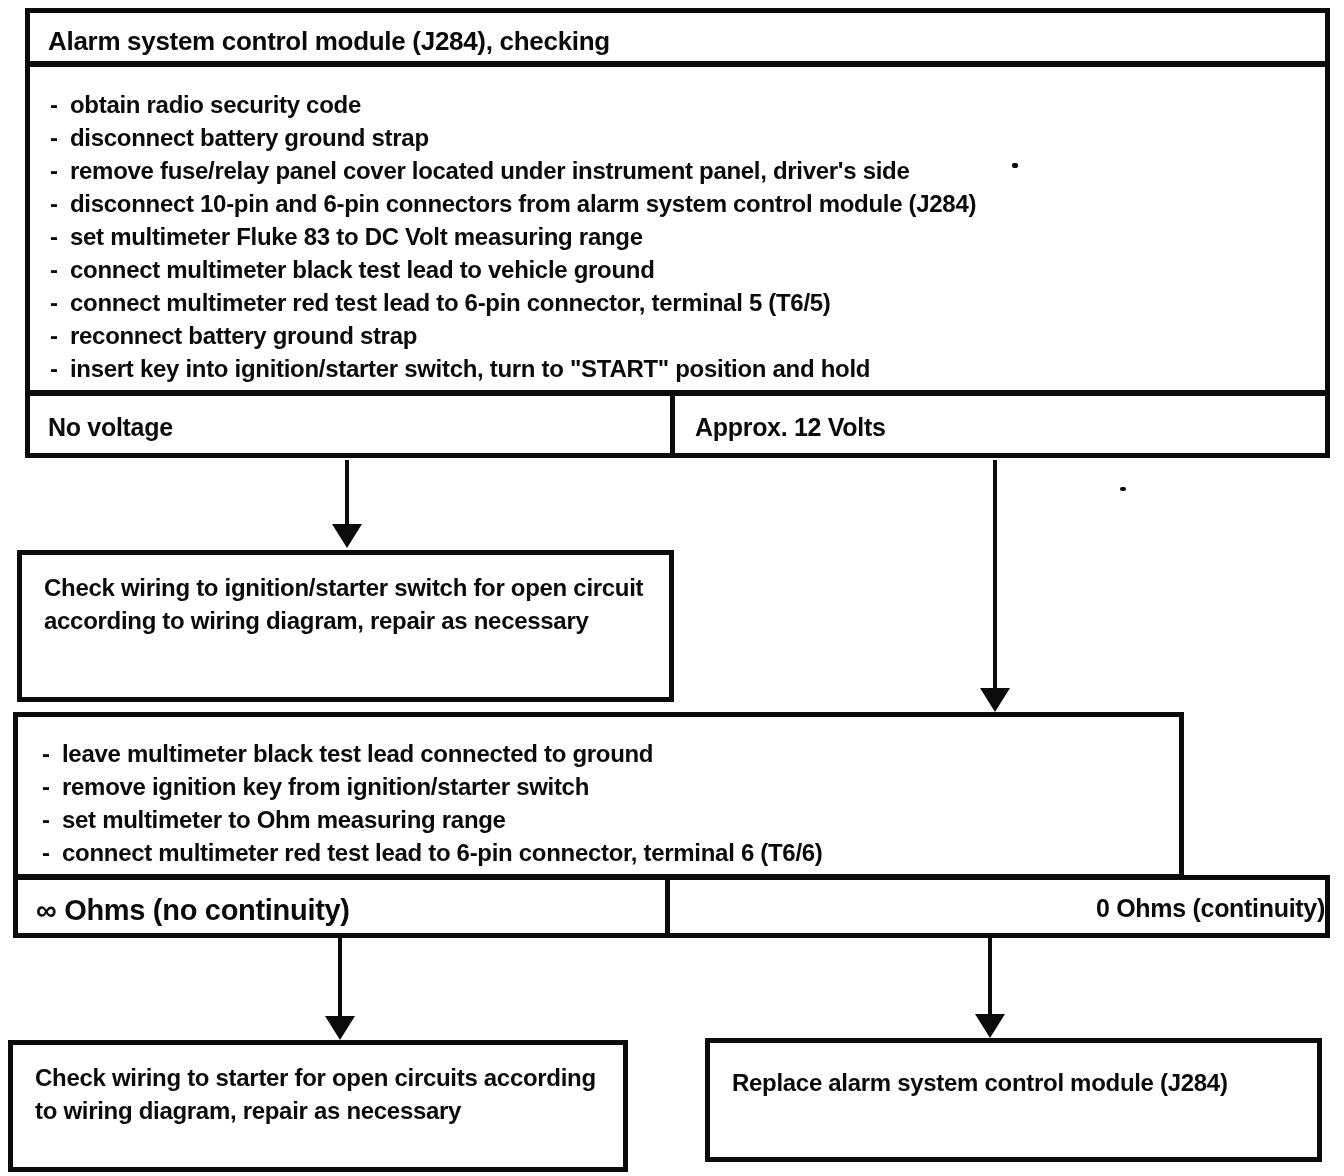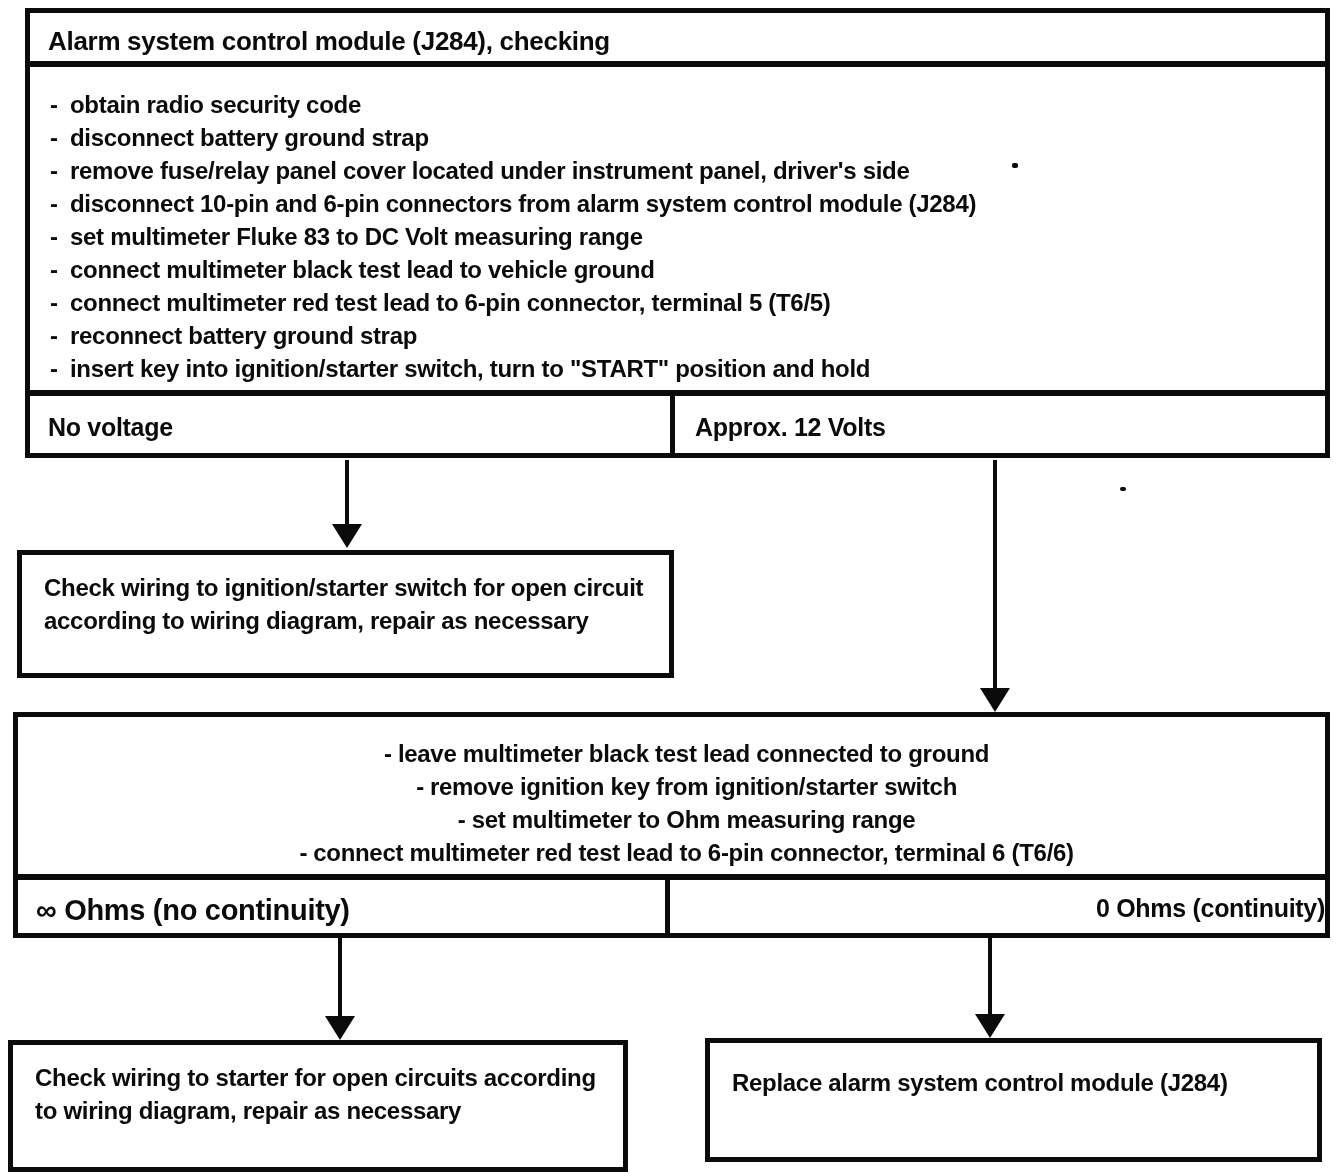--- a/index.html
+++ b/index.html
@@ -25,37 +25,36 @@
     font-size: 26px;
     padding: 13px 0 0 18px;
   }
   .list-cell-1 {
     left: 25px; top: 62px; width: 1305px; height: 333px;
     font-size: 24px;
     line-height: 33px;
     padding: 21px 0 0 20px;
   }
   .list-cell-2 {
-    left: 13px; top: 712px; width: 1317px; height: 167px;
+    left: 13px; top: 712px; width: 1171px; height: 167px;
     font-size: 24px;
     line-height: 33px;
     padding: 20px 0 0 24px;
-    text-align: center;
   }
   .li { white-space: nowrap; }
   .dash { display: inline-block; width: 20px; }
   .split-1-left  { left: 25px;  top: 391px; width: 650px; height: 67px; font-size: 25px; padding: 17px 0 0 18px; }
   .split-1-right { left: 670px; top: 391px; width: 660px; height: 67px; font-size: 25px; padding: 17px 0 0 20px; }
   .split-2-left  { left: 13px;  top: 875px; width: 657px; height: 63px; font-size: 29px; padding: 14px 0 0 18px; }
   .split-2-right { left: 665px; top: 875px; width: 665px; height: 63px; font-size: 25px; padding: 14px 0 0 20px; text-align: right; }
   .action-box {
     font-size: 24px;
     line-height: 33px;
   }
-  .box-b { left: 17px;  top: 550px;  width: 657px; height: 128px; padding: 16px 20px 0 22px; }
+  .box-b { left: 17px;  top: 550px;  width: 657px; height: 152px; padding: 16px 20px 0 22px; }
   .box-d { left: 8px;   top: 1040px; width: 620px; height: 132px; padding: 16px 20px 0 22px; }
   .box-e { left: 705px; top: 1038px; width: 617px; height: 124px; padding: 23px 20px 0 22px; }
   .arrow { position: absolute; width: 30px; }
   .arrow .shaft { width: 4px; background: #0b0b0b; margin: 0 auto; }
   .arrow .head {
     width: 0; height: 0; margin: 0 auto;
     border-left: 15px solid transparent;
     border-right: 15px solid transparent;
     border-top: 24px solid #0b0b0b;
   }

